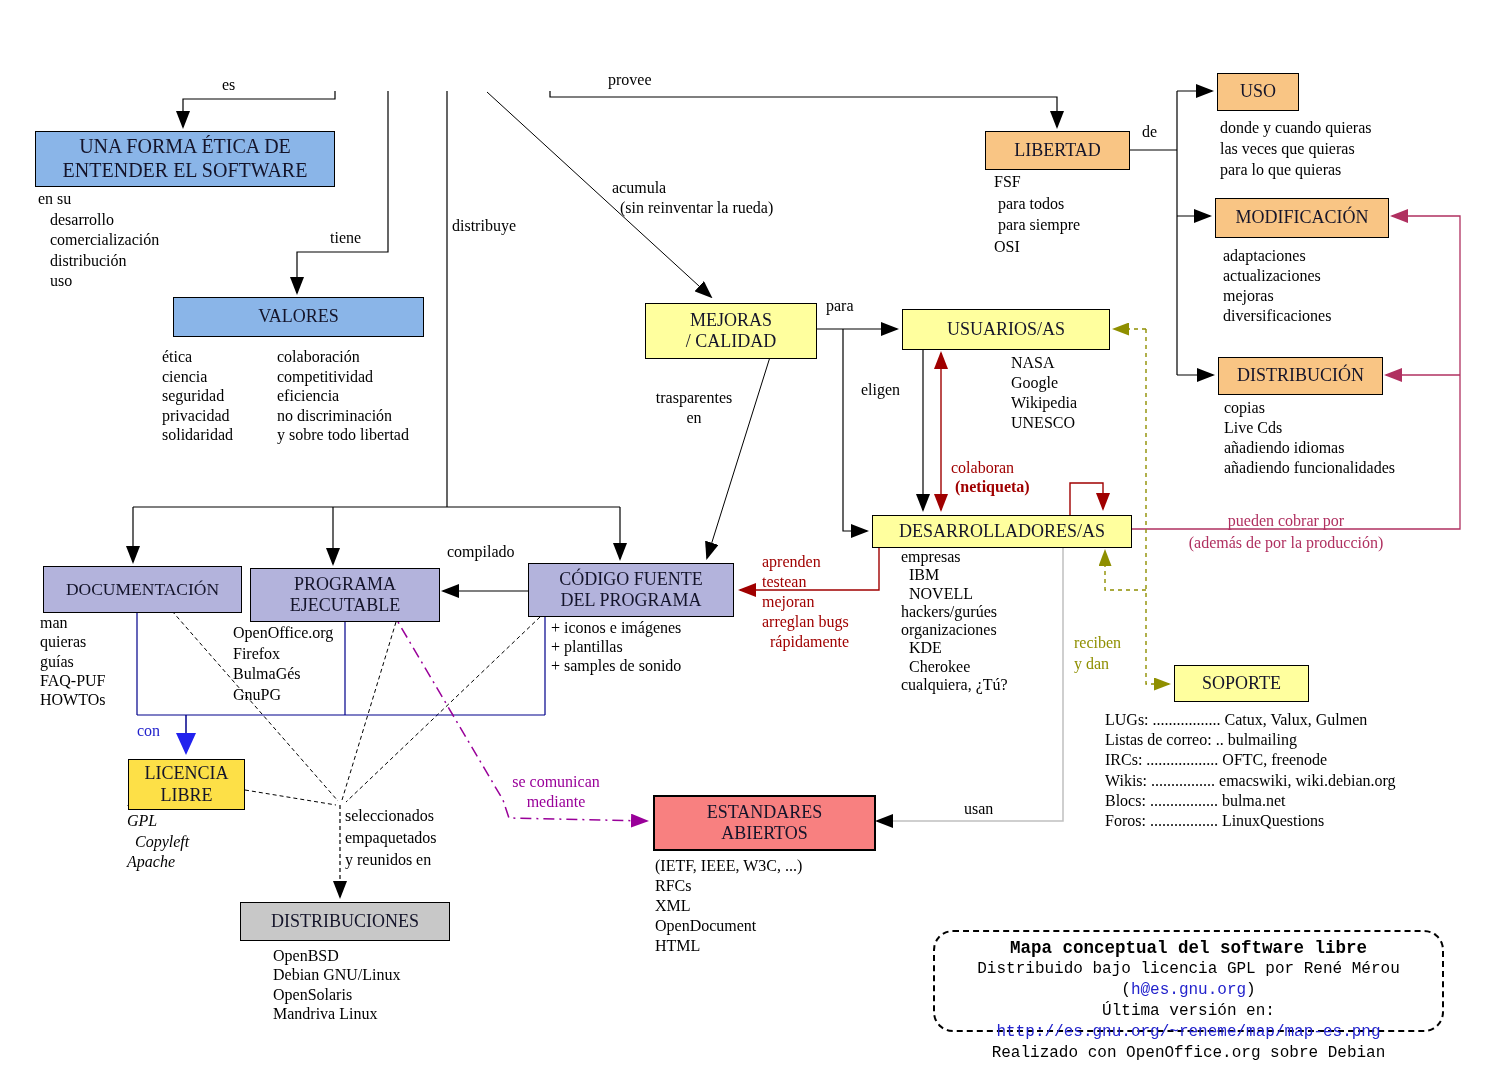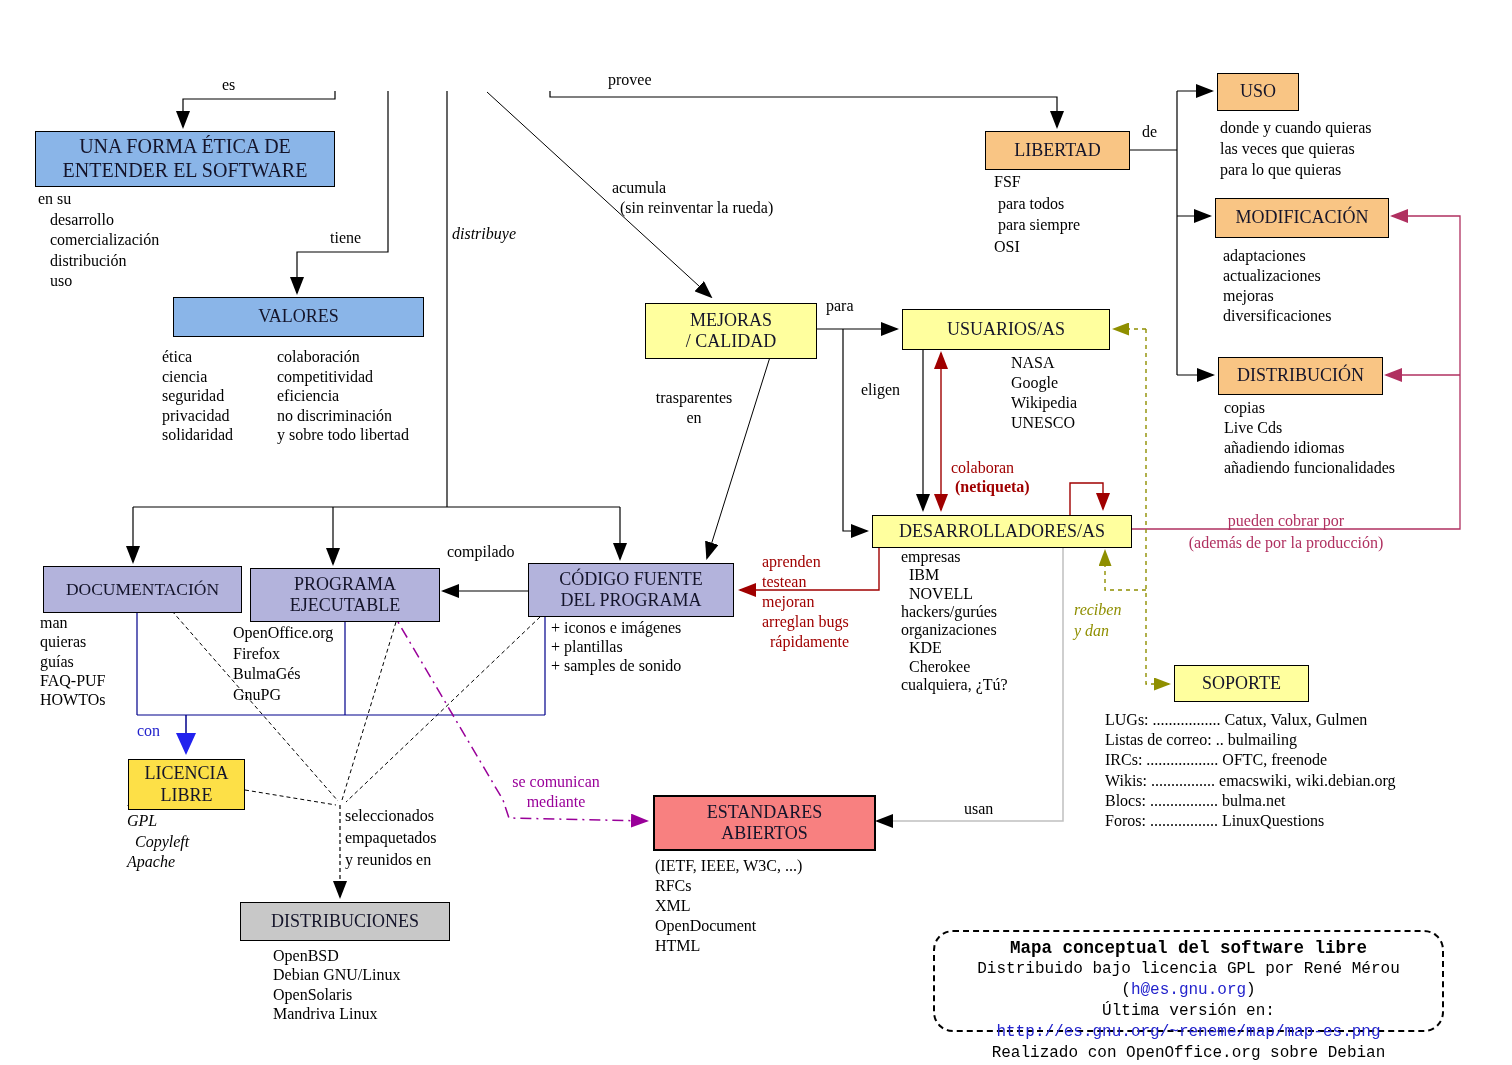--- a/index.html
+++ b/index.html
@@ -122,39 +122,39 @@
 DEL PROGRAMA</span></div>
   <div class="box pink" style="left:128px;top:759px;width:115px;height:49px;"><span>LICENCIA
 LIBRE</span></div>
   <div class="box grayb" style="left:240px;top:902px;width:208px;height:37px;"><span>DISTRIBUCIONES</span></div>
   <div class="box salmon" style="left:653px;top:795px;width:219px;height:52px;"><span>ESTANDARES
 ABIERTOS</span></div>
 
   <div class="lbl" style="left:222px;top:75px;">es</div>
   <div class="lbl" style="left:608px;top:70px;">provee</div>
   <div class="lbl" style="left:330px;top:228px;">tiene</div>
-  <div class="lbl" style="left:452px;top:224px;font-style:italic;">distribuye</div>
+  <div class="lbl" style="left:452px;top:216px;">distribuye</div>
   <div class="lbl" style="left:612px;top:178px;">acumula
   (sin reinventar la rueda)</div>
   <div class="lbl" style="left:1142px;top:122px;">de</div>
   <div class="lbl" style="left:826px;top:296px;">para</div>
   <div class="lbl" style="left:861px;top:380px;">eligen</div>
   <div class="lbl center" style="left:638px;top:388px;width:112px;">trasparentes
 en</div>
   <div class="lbl" style="left:447px;top:542px;">compilado</div>
   <div class="lbl red" style="left:951px;top:458px;">colaboran</div>
   <div class="lbl red bold" style="left:955px;top:477px;">(netiqueta)</div>
   <div class="lbl red" style="left:762px;top:552px;line-height:20px;">aprenden
 testean
 mejoran
 arreglan bugs
   rápidamente</div>
   <div class="lbl crimson center" style="left:1160px;top:510px;width:252px;line-height:22px;">pueden cobrar por
 (además de por la producción)</div>
-  <div class="lbl olive" style="left:1074px;top:599px;line-height:21px;font-style:italic;">reciben
+  <div class="lbl olive" style="left:1074px;top:632px;line-height:21px;">reciben
 y dan</div>
   <div class="lbl" style="left:964px;top:799px;">usan</div>
   <div class="lbl bluetxt" style="left:137px;top:721px;">con</div>
   <div class="lbl" style="left:345px;top:805px;line-height:22px;">seleccionados
 empaquetados
 y reunidos en</div>
   <div class="lbl magenta center" style="left:500px;top:772px;width:112px;">se comunican
 mediante</div>
 
   <div class="list" style="left:38px;top:189px;line-height:20.5px;">

